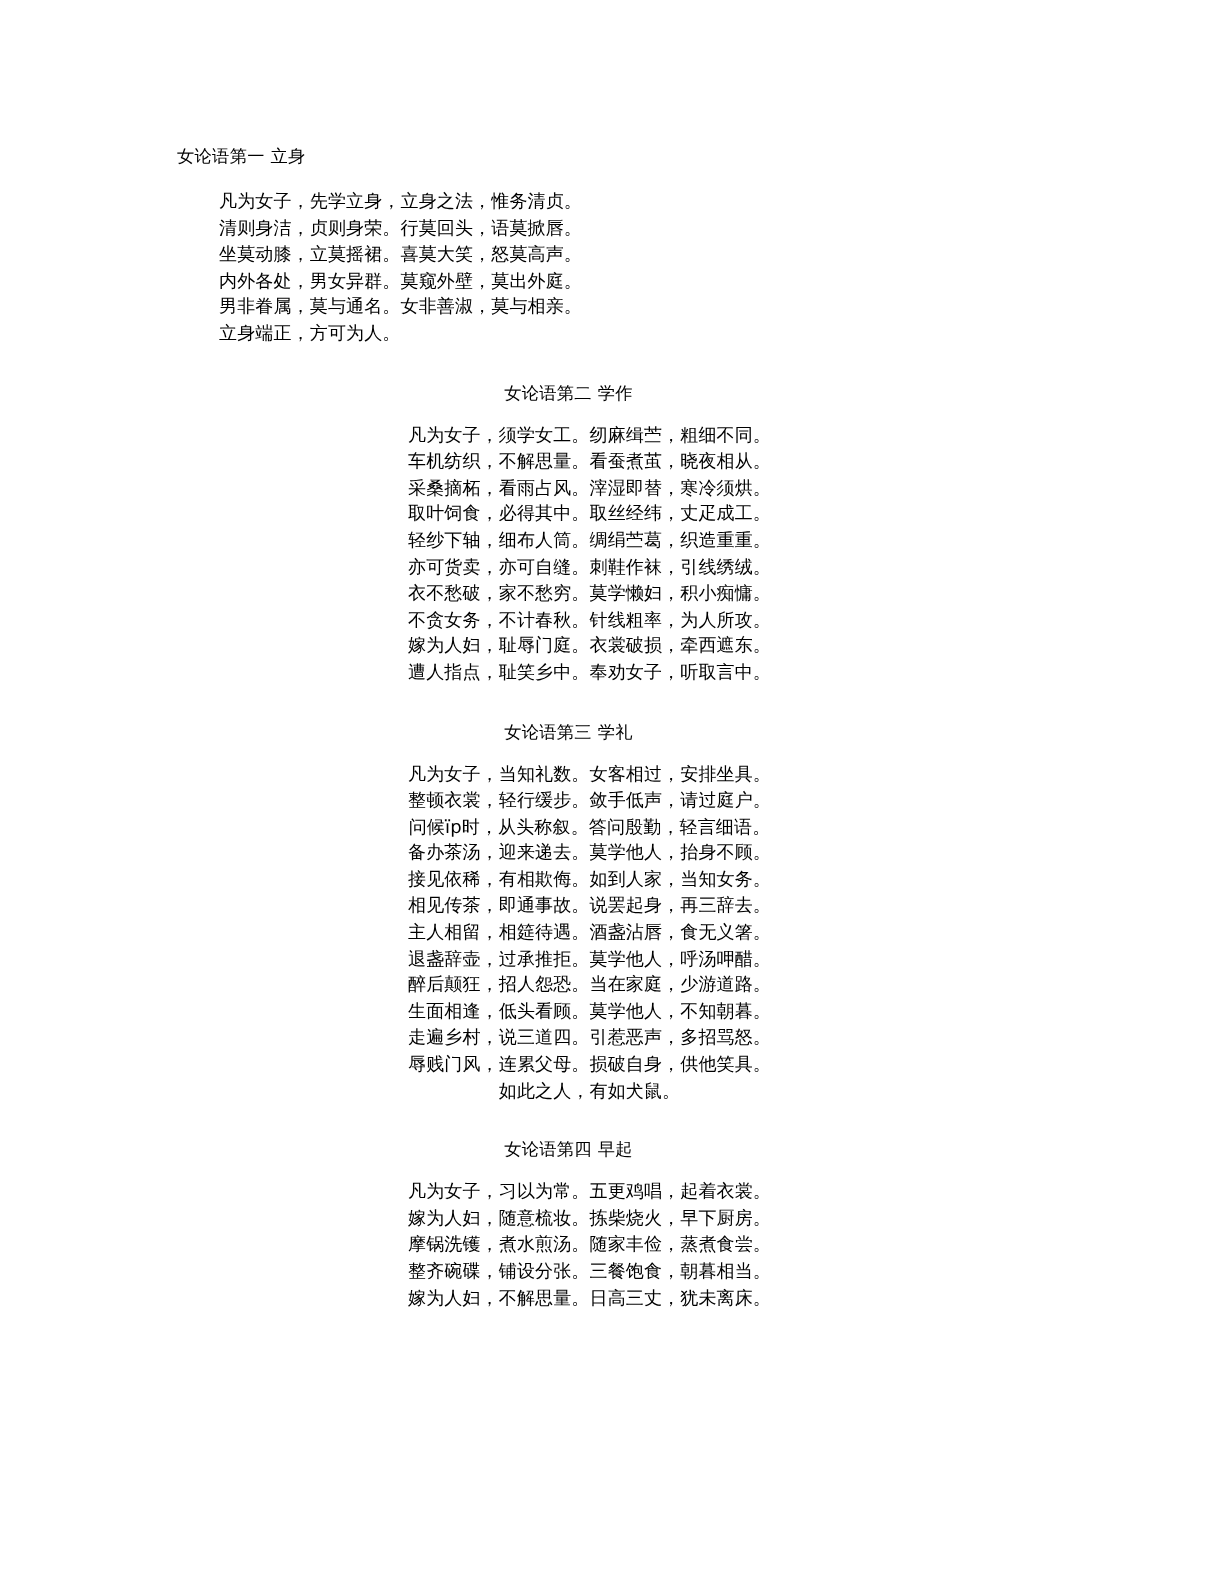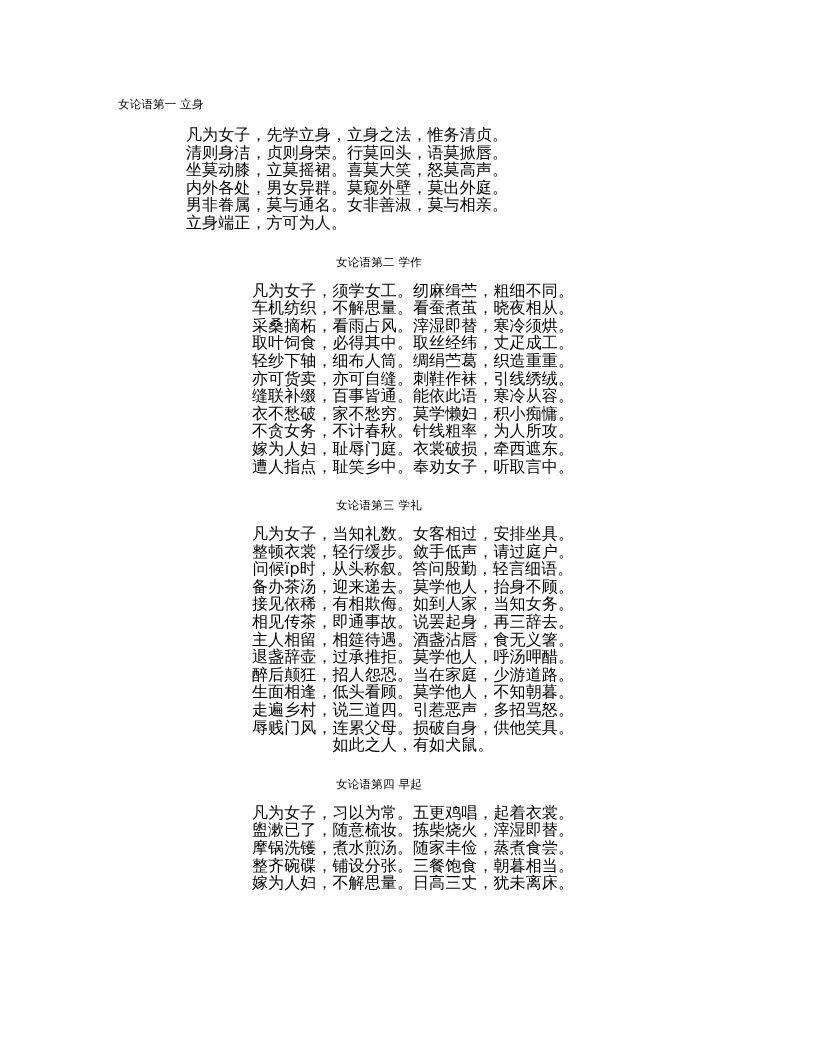--- a/index.html
+++ b/index.html
@@ -31,25 +31,24 @@
     line-height: 16px;
     font-weight: normal;
     letter-spacing: 0.2px;
     margin: 0 0 12px 0;
   }
   .verse {
     margin: 0 0 22px 0;
     padding-left: 28px;
   }
   .verse-line {
-    font-size: 16px;
+    font-size: 12px;
     line-height: 17.6px;
     letter-spacing: 0.1px;
     white-space: pre;
-    margin-left: 40px;
   }
   .section + .section {
     margin-top: 8px;
     text-align: center;
   }
   .section:first-child .section-title {
     margin-bottom: 14px;
   }
 </style>
 </head>
@@ -72,21 +71,20 @@
 
     <div class="section">
       <div class="section-title">女论语第二  学作</div>
       <div class="verse">
         <div class="verse-line">凡为女子，须学女工。纫麻缉苎，粗细不同。</div>
         <div class="verse-line">车机纺织，不解思量。看蚕煮茧，晓夜相从。</div>
         <div class="verse-line">采桑摘柘，看雨占风。滓湿即替，寒冷须烘。</div>
         <div class="verse-line">取叶饲食，必得其中。取丝经纬，丈疋成工。</div>
         <div class="verse-line">轻纱下轴，细布人筒。绸绢苎葛，织造重重。</div>
         <div class="verse-line">亦可货卖，亦可自缝。刺鞋作袜，引线绣绒。</div>
-        <div class="verse-line">缝联补缀，百事皆通。能依此语，寒冷从容。</div>
         <div class="verse-line">衣不愁破，家不愁穷。莫学懒妇，积小痴慵。</div>
         <div class="verse-line">不贪女务，不计春秋。针线粗率，为人所攻。</div>
         <div class="verse-line">嫁为人妇，耻辱门庭。衣裳破损，牵西遮东。</div>
         <div class="verse-line">遭人指点，耻笑乡中。奉劝女子，听取言中。</div>
       </div>
     </div>
 
     <div class="section">
       <div class="section-title">女论语第三  学礼</div>
       <div class="verse">
@@ -103,21 +101,21 @@
         <div class="verse-line">走遍乡村，说三道四。引惹恶声，多招骂怒。</div>
         <div class="verse-line">辱贱门风，连累父母。损破自身，供他笑具。</div>
         <div class="verse-line">如此之人，有如犬鼠。</div>
       </div>
     </div>
 
     <div class="section">
       <div class="section-title">女论语第四  早起</div>
       <div class="verse">
         <div class="verse-line">凡为女子，习以为常。五更鸡唱，起着衣裳。</div>
-        <div class="verse-line">盥漱已了，随意梳妆。拣柴烧火，滓湿即替。</div>
+        <div class="verse-line">嫁为人妇，随意梳妆。拣柴烧火，早下厨房。</div>
         <div class="verse-line">摩锅洗镬，煮水煎汤。随家丰俭，蒸煮食尝。</div>
         <div class="verse-line">整齐碗碟，铺设分张。三餐饱食，朝暮相当。</div>
         <div class="verse-line">嫁为人妇，不解思量。日高三丈，犹未离床。</div>
       </div>
     </div>
 
   </div>
 </div>
 
 </body></html>

